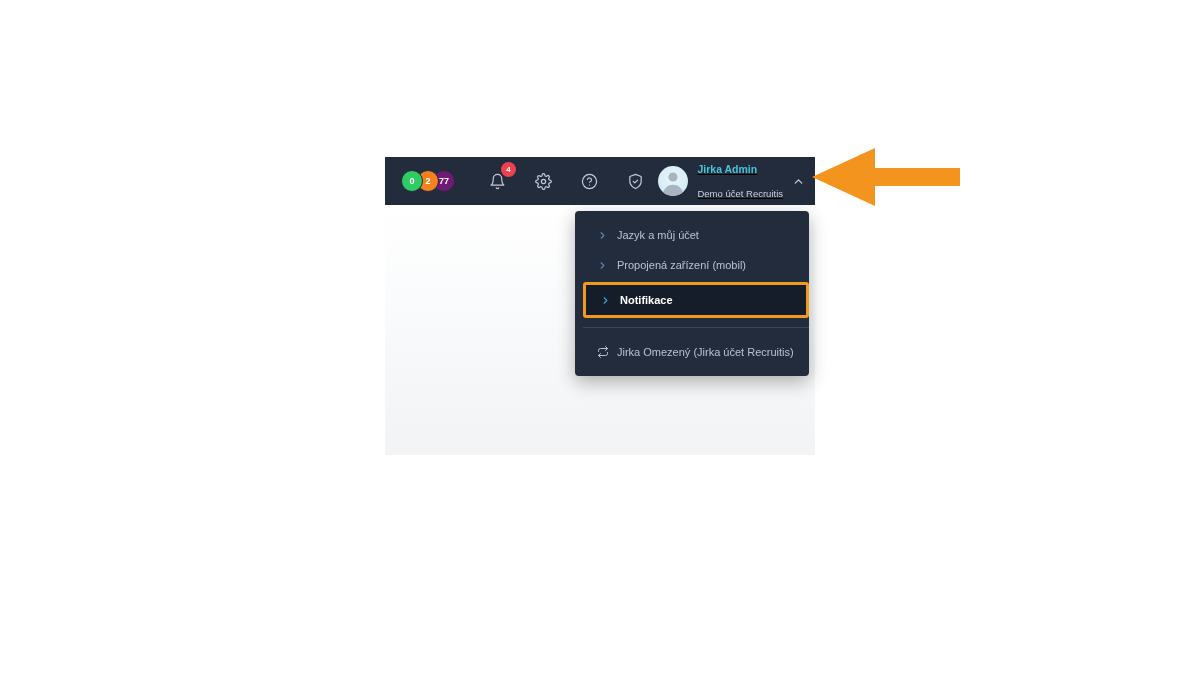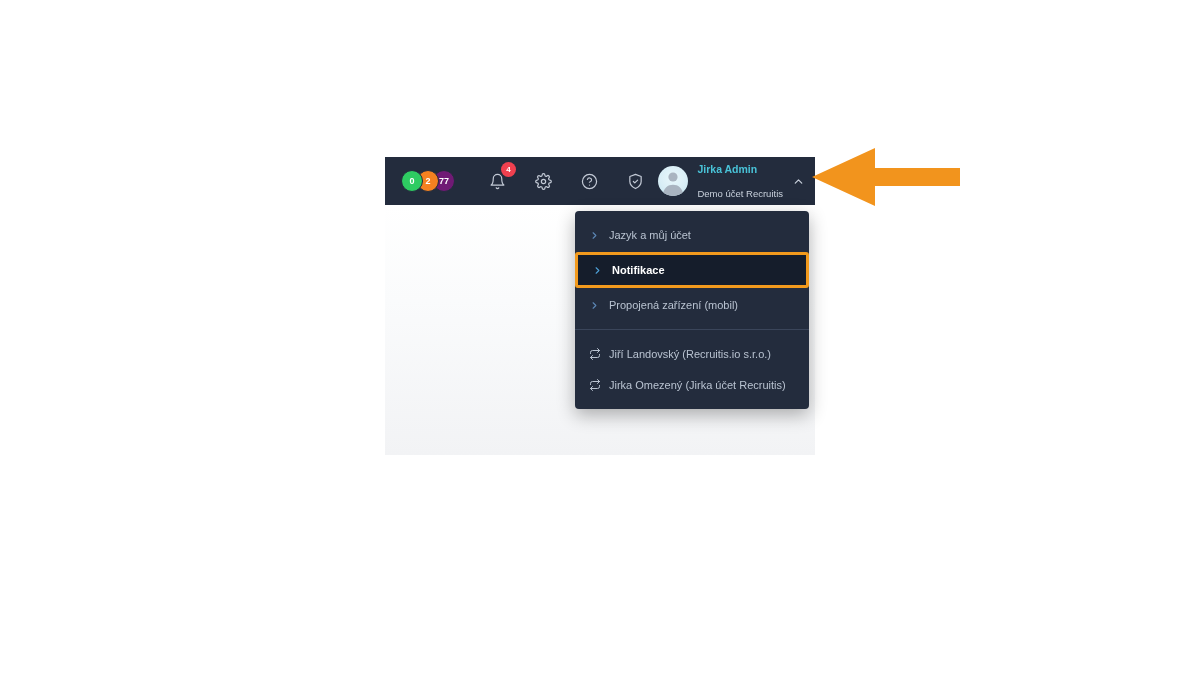--- a/index.html
+++ b/index.html
@@ -117,20 +117,21 @@
     align-items: flex-end;
     justify-content: center;
     overflow: hidden;
     flex: none;
   }
   .avatar svg { display: block; }
 
   .user-text {
     margin-left: 9px;
     line-height: 1.15;
+    text-decoration: underline;
   }
   .user-name {
     font-size: 10.5px;
     font-weight: bold;
     color: #49c3d8;
     white-space: nowrap;
   }
   .user-sub {
     font-size: 9.5px;
     color: #c9d1dc;
@@ -156,21 +157,21 @@
 
   
   .dropdown {
     position: absolute;
     left: 575px;
     top: 211px;
     width: 234px;
     background: #232c3d;
     border-radius: 4px;
     box-shadow: 0 6px 18px rgba(0,0,0,0.30);
-    padding: 9px 0 9px 0;
+    padding: 9px 0 9px 8px;
     box-sizing: border-box;
   }
   .menu-section { padding: 0; }
 
   .menu-item {
     display: flex;
     align-items: center;
     height: 30px;
     padding: 0 14px;
     color: #b9c3d1;
@@ -310,64 +311,53 @@
 
       <div class="menu-item">
         <span class="mi-icon">
           <svg width="11" height="11" viewBox="0 0 24 24" fill="none" stroke="currentColor" stroke-width="2.4" stroke-linecap="round" stroke-linejoin="round">
             <polyline points="9 18 15 12 9 6"></polyline>
           </svg>
         </span>
         <span class="mi-label">Jazyk a můj účet</span>
       </div>
 
+      <div class="menu-item">
+        <span class="mi-icon">
+          <svg width="11" height="11" viewBox="0 0 24 24" fill="none" stroke="currentColor" stroke-width="2.4" stroke-linecap="round" stroke-linejoin="round">
+            <polyline points="9 18 15 12 9 6"></polyline>
+          </svg>
+        </span>
+        <span class="mi-label">Propojená zařízení (mobil)</span>
+      </div>
+
       <div class="menu-item highlighted">
         <span class="mi-icon">
           <svg width="11" height="11" viewBox="0 0 24 24" fill="none" stroke="currentColor" stroke-width="2.4" stroke-linecap="round" stroke-linejoin="round">
             <polyline points="9 18 15 12 9 6"></polyline>
           </svg>
         </span>
         <span class="mi-label">Notifikace</span>
       </div>
-
-      <div class="menu-item">
-        <span class="mi-icon">
-          <svg width="11" height="11" viewBox="0 0 24 24" fill="none" stroke="currentColor" stroke-width="2.4" stroke-linecap="round" stroke-linejoin="round">
-            <polyline points="9 18 15 12 9 6"></polyline>
-          </svg>
-        </span>
-        <span class="mi-label">Propojená zařízení (mobil)</span>
-      </div>
     </div>
 
     <div class="menu-divider"></div>
 
     <div class="menu-section">
+
 
       <div class="menu-item account">
         <span class="mi-icon">
           <svg width="12" height="12" viewBox="0 0 24 24" fill="none" stroke="currentColor" stroke-width="2" stroke-linecap="round" stroke-linejoin="round">
             <polyline points="17 1 21 5 17 9"></polyline>
             <path d="M3 11V9a4 4 0 0 1 4-4h14"></path>
             <polyline points="7 23 3 19 7 15"></polyline>
             <path d="M21 13v2a4 4 0 0 1-4 4H3"></path>
           </svg>
         </span>
-        <span class="mi-label">Jiří Landovský (Recruitis.io s.r.o.)</span>
-      </div>
-
-      <div class="menu-item account">
-        <span class="mi-icon">
-          <svg width="12" height="12" viewBox="0 0 24 24" fill="none" stroke="currentColor" stroke-width="2" stroke-linecap="round" stroke-linejoin="round">
-            <polyline points="17 1 21 5 17 9"></polyline>
-            <path d="M3 11V9a4 4 0 0 1 4-4h14"></path>
-            <polyline points="7 23 3 19 7 15"></polyline>
-            <path d="M21 13v2a4 4 0 0 1-4 4H3"></path>
-          </svg>
-        </span>
         <span class="mi-label">Jirka Omezený (Jirka účet Recruitis)</span>
       </div>
 
     </div>
   </div>
 
   <div class="arrow-annotation">
     <svg width="148" height="58" viewBox="0 0 148 58">
       <g>
         <polygon points="0,29 63,0 63,20 148,20 148,38 63,38 63,58" fill="#f2941d"></polygon>

